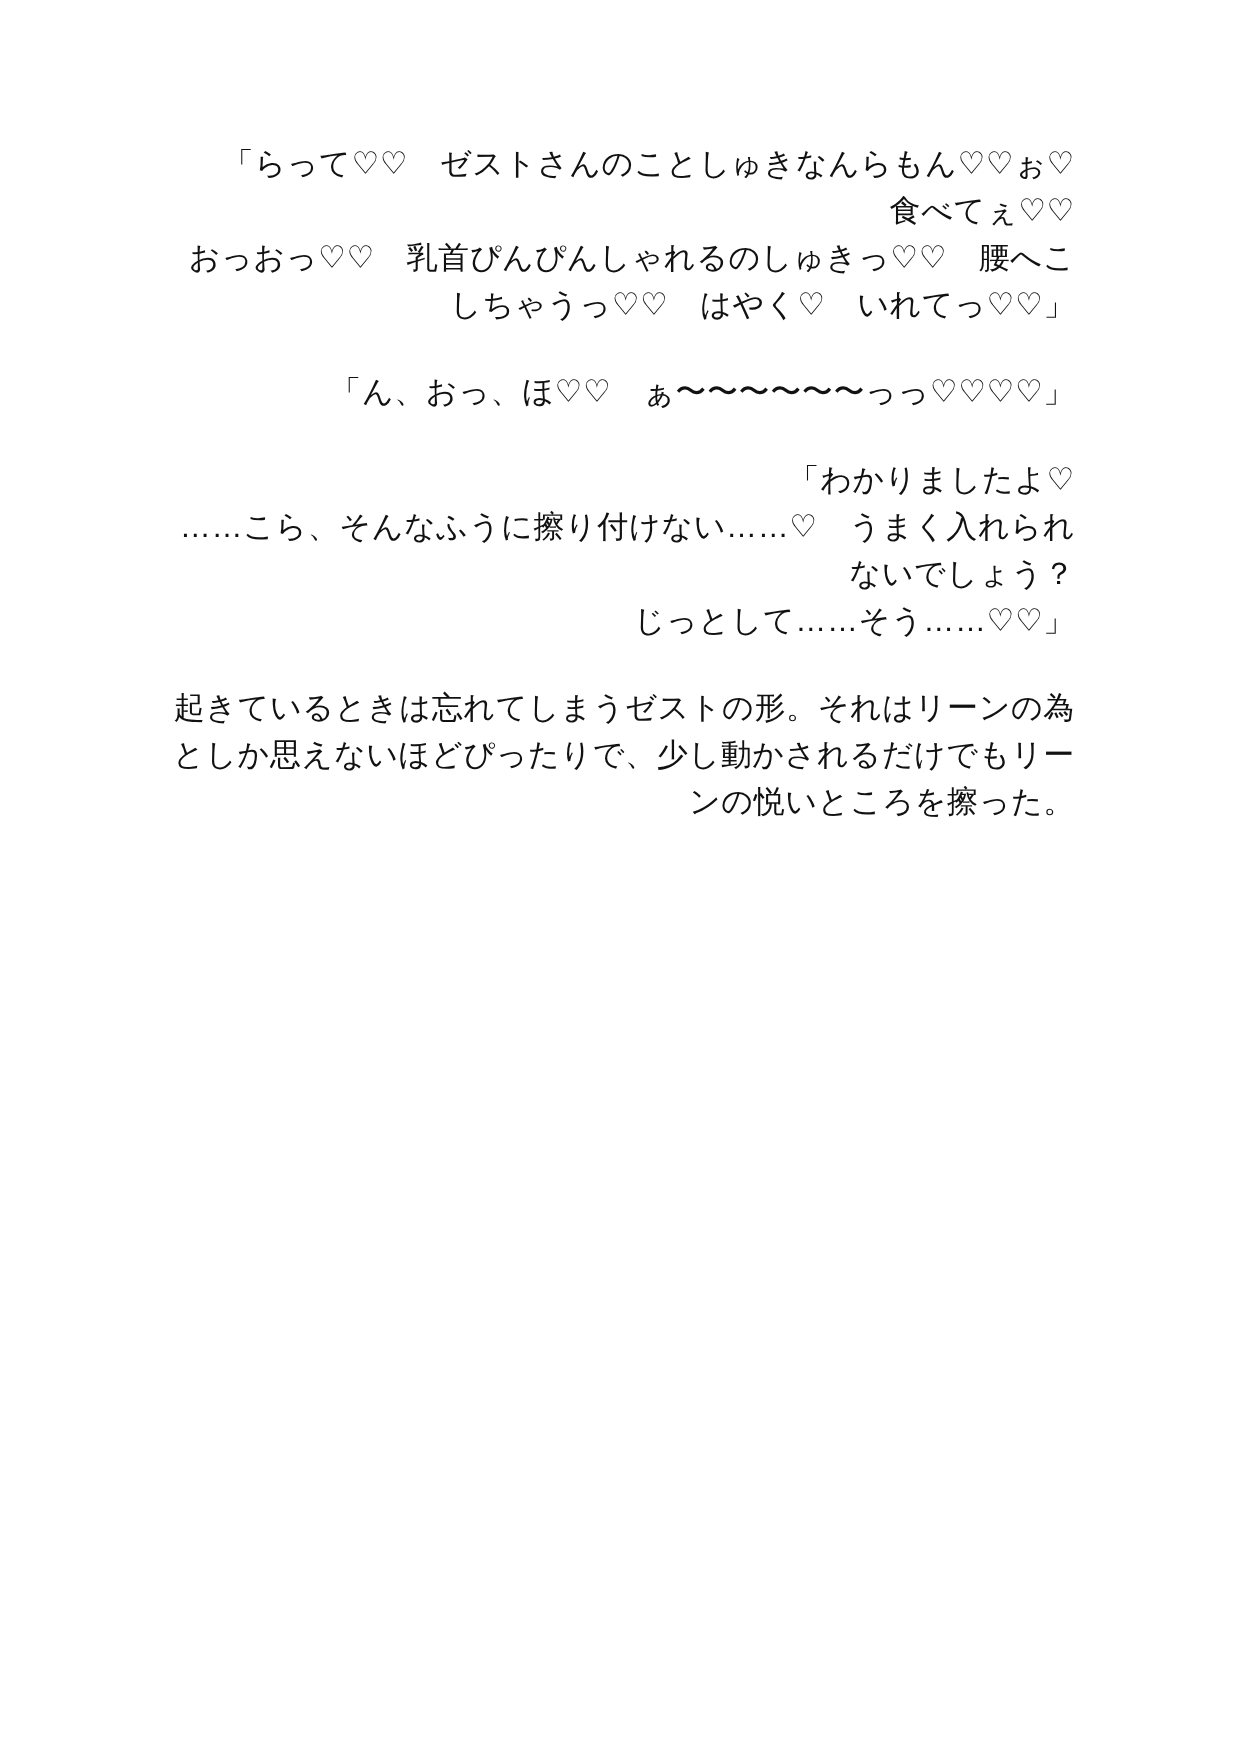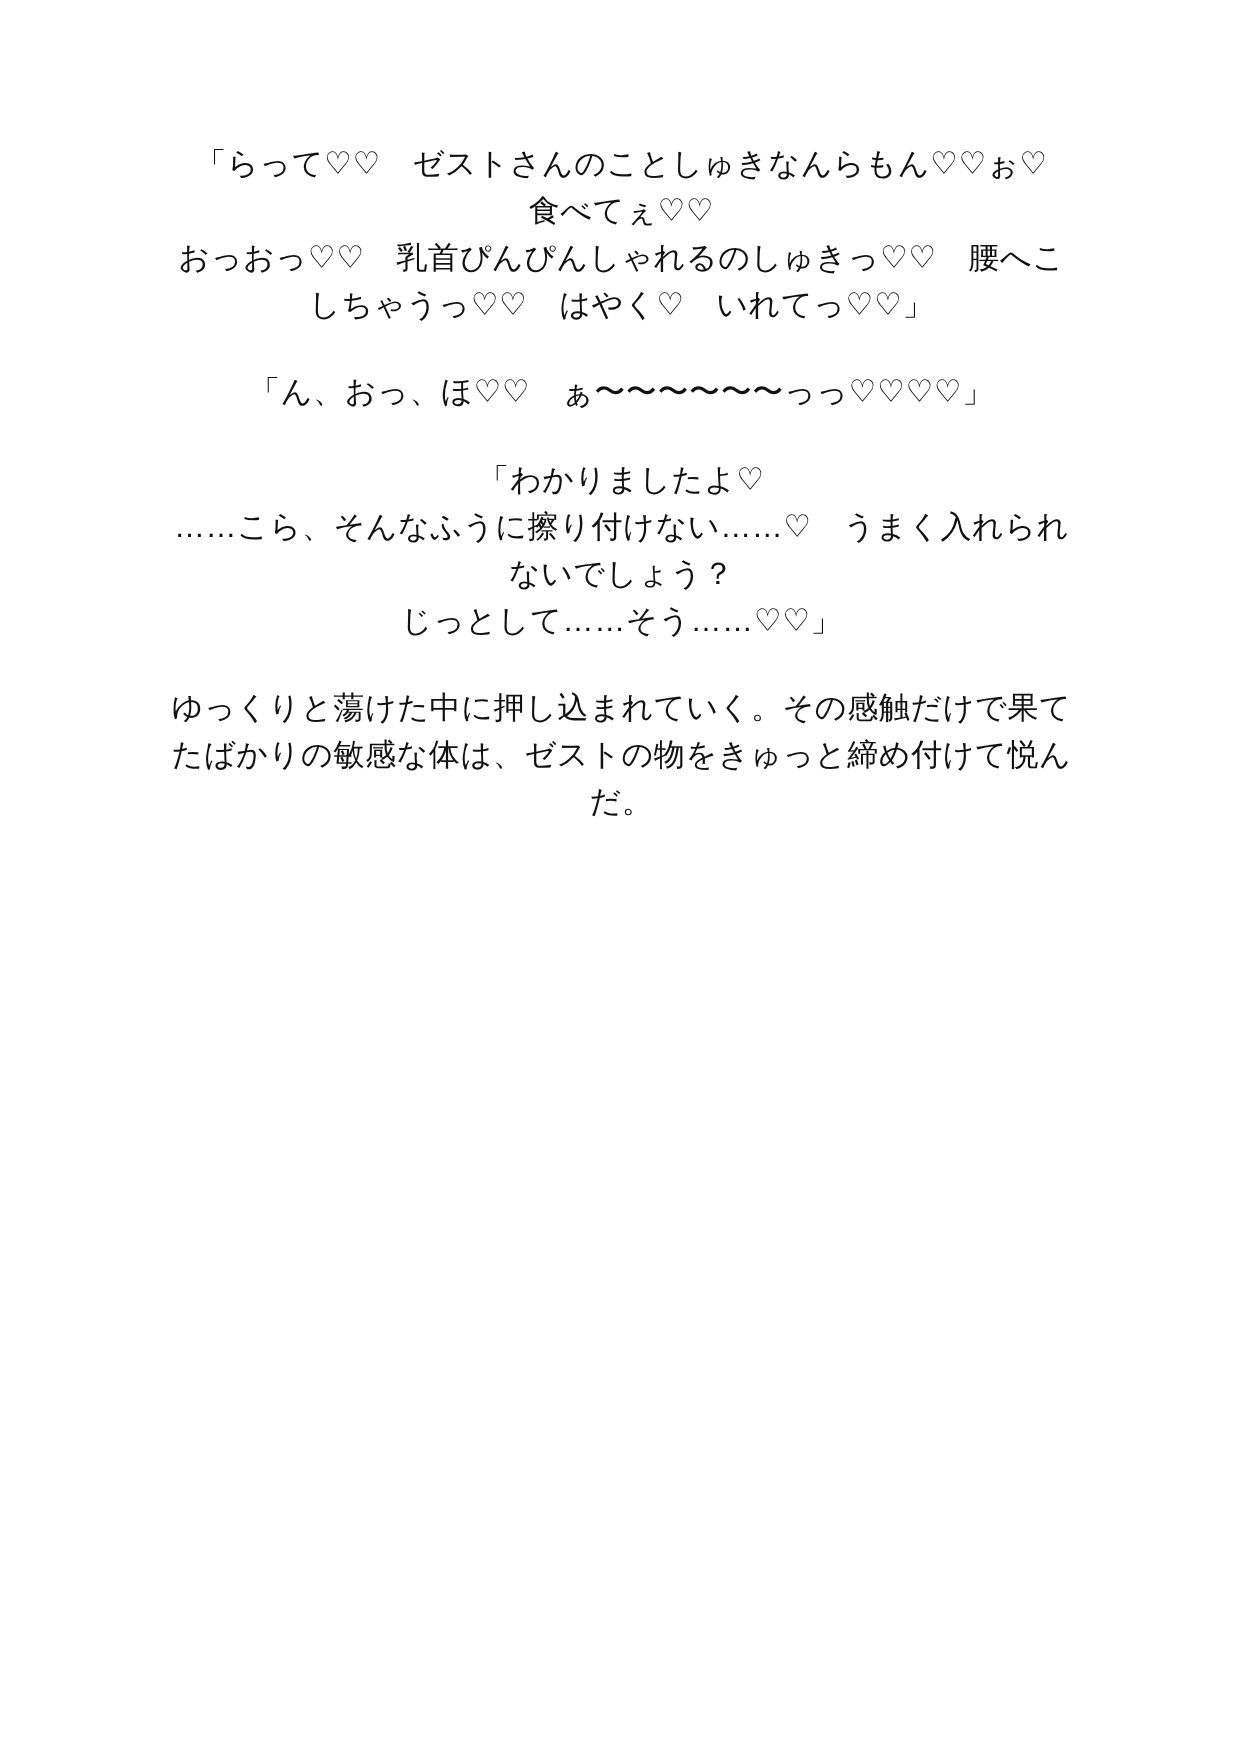--- a/index.html
+++ b/index.html
@@ -22,30 +22,30 @@
     background: #ffffff;
   }
   .block {
     font-size: 31px;
     line-height: 1.52;
     letter-spacing: 0.02em;
     color: #111111;
     margin: 0 0 40px 0;
     white-space: pre-wrap;
     word-break: break-all;
-    text-align: center;
+    text-align: right;
   }
   .block:last-child {
     margin-bottom: 0;
   }
 </style>
 </head>
 <body>
 
 <div class="page">
   <p class="block">「らって♡♡　ゼストさんのことしゅきなんらもん♡♡ぉ♡　食べてぇ♡♡
 おっおっ♡♡　乳首ぴんぴんしゃれるのしゅきっ♡♡　腰へこしちゃうっ♡♡　はやく♡　いれてっ♡♡」</p>
   <p class="block">「ん、おっ、ほ♡♡　ぁ〜〜〜〜〜〜っっ♡♡♡♡」</p>
   <p class="block">「わかりましたよ♡
 ……こら、そんなふうに擦り付けない……♡　うまく入れられないでしょう？
 じっとして……そう……♡♡」</p>
-  <p class="block">ゆっくりと蕩けた中に押し込まれていく。その感触だけで果てたばかりの敏感な体は、ゼストの物をきゅっと締め付けて悦んだ。</p>
+  <p class="block">起きているときは忘れてしまうゼストの形。それはリーンの為としか思えないほどぴったりで、少し動かされるだけでもリーンの悦いところを擦った。</p>
 </div>
 
 </body></html>

